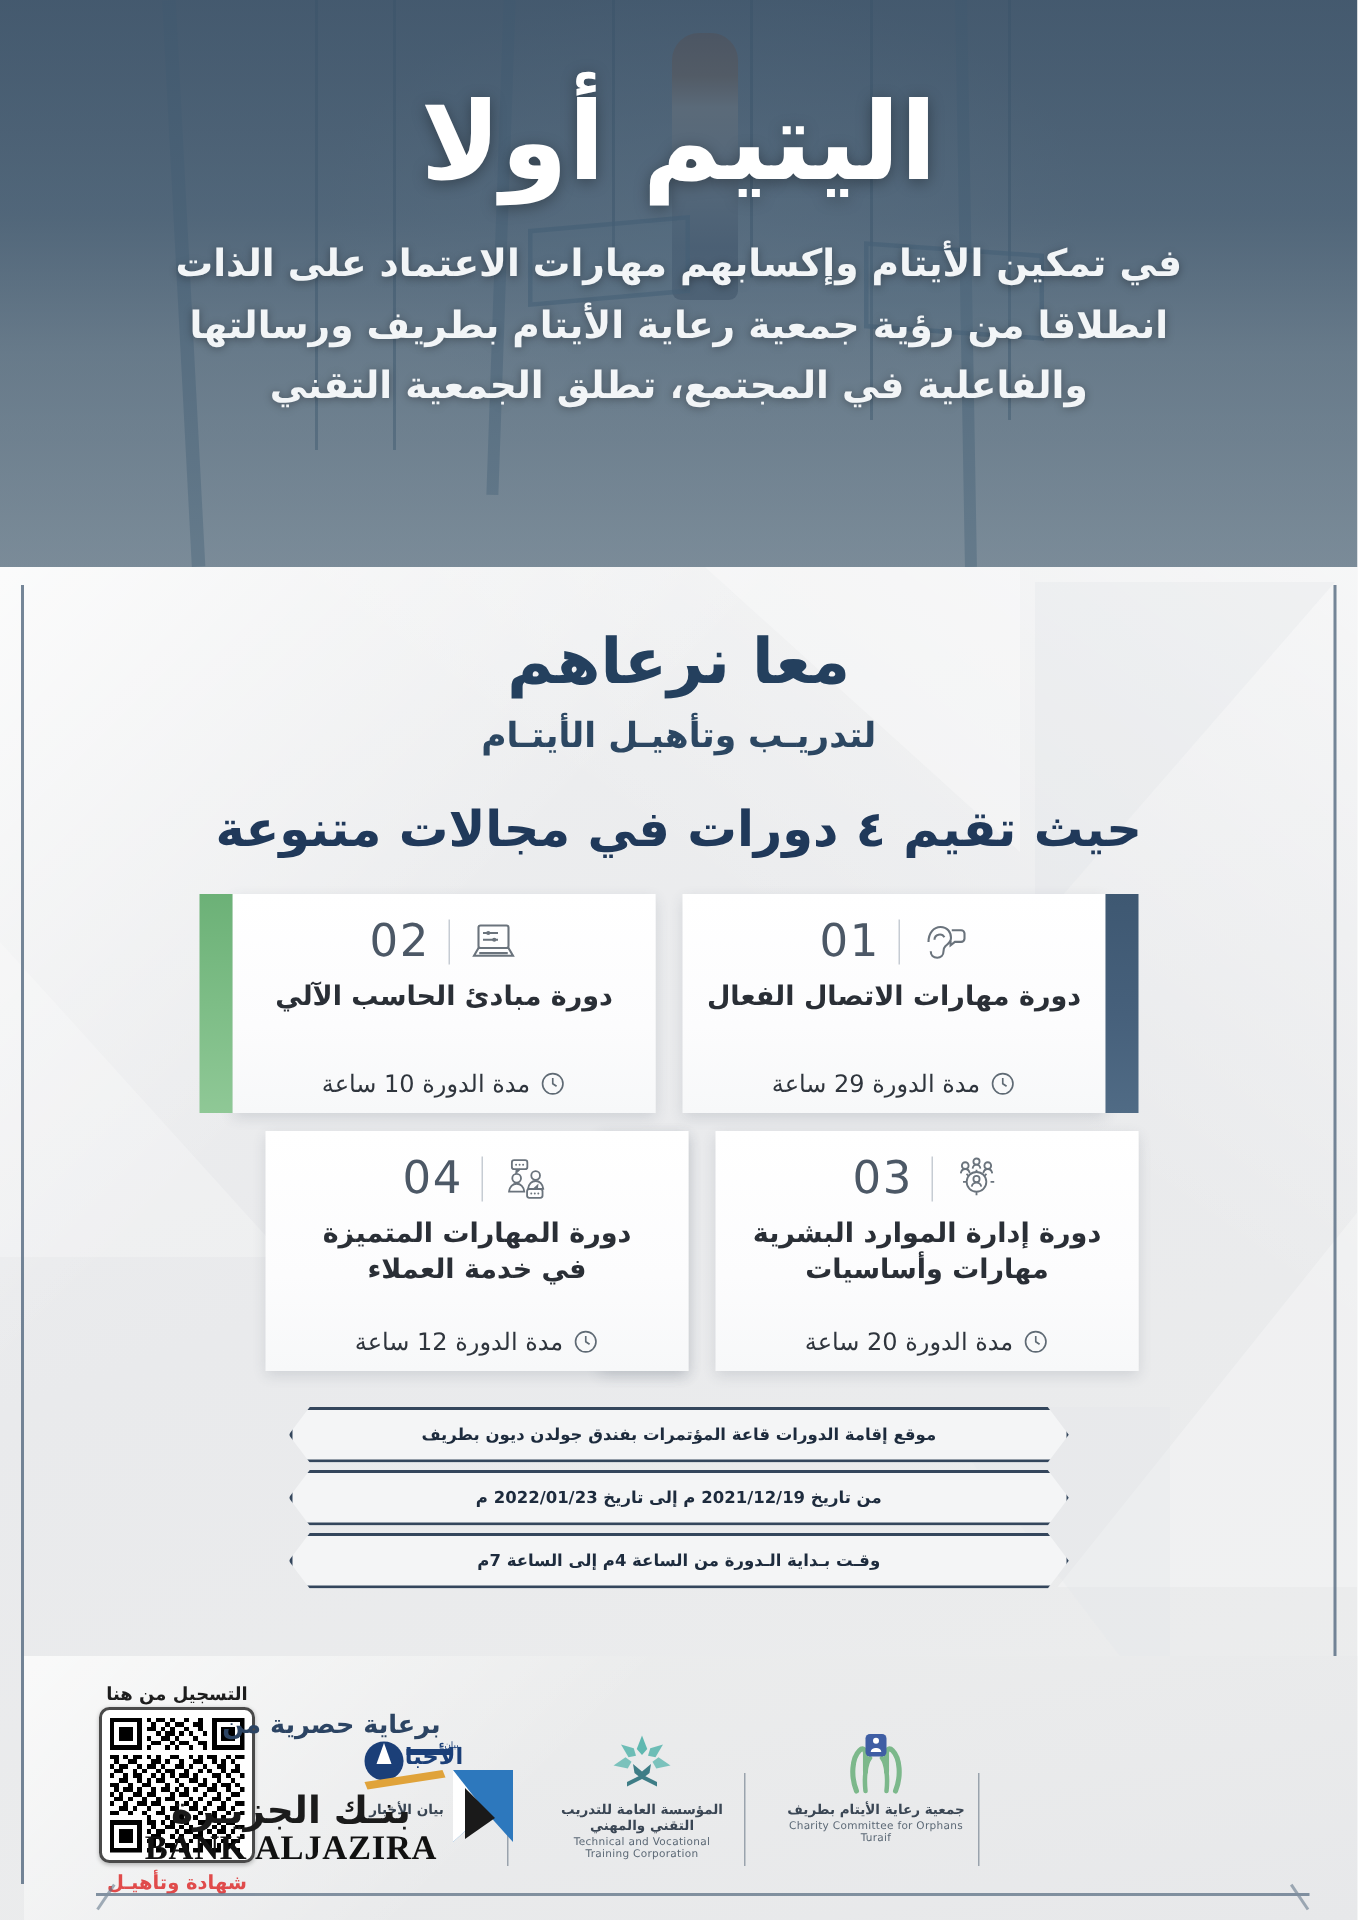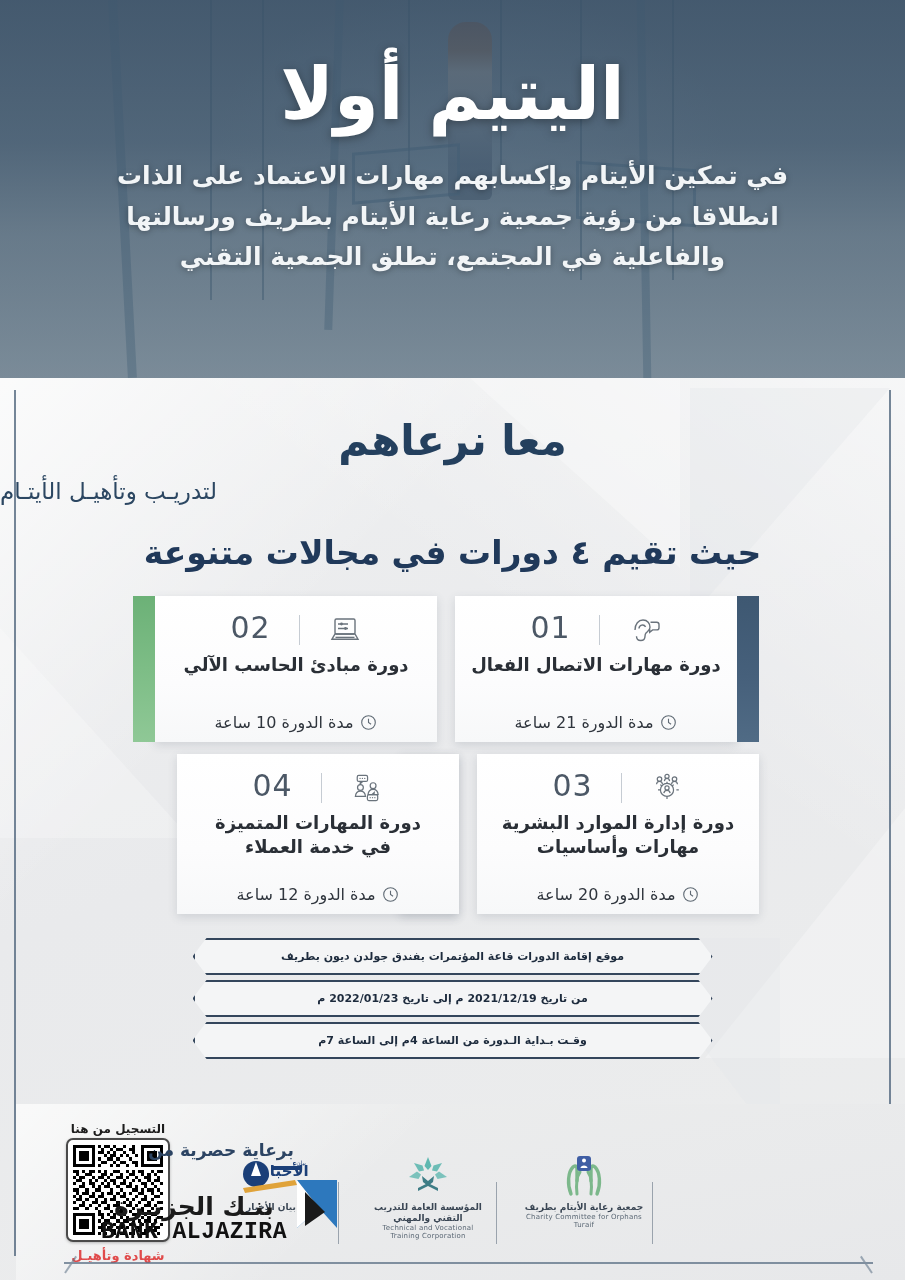--- a/index.html
+++ b/index.html
@@ -95,22 +95,22 @@
   }
 
   .prog-title {
     position:absolute; left:0; right:0; top:38px;
     text-align:center;
     font-size:42px; font-weight:700; color:#24405e;
     letter-spacing:1px;
   }
   .prog-sub {
     position:absolute; left:0; right:0; top:100px;
-    text-align:left;
-    font-size:23px; font-weight:400; color:#2c4762;
+    text-align:center;
+    font-size:23px; font-weight:700; color:#2c4762;
     letter-spacing:2px;
   }
   .courses-head {
     position:absolute; left:0; right:0; top:155px;
     text-align:center;
     font-size:33px; font-weight:700; color:#20395a;
   }
 
   
   .cards {
@@ -135,21 +135,21 @@
   .edge-navy  { right:-22px; background:linear-gradient(180deg,#3e5872 0%,#46607b 55%,#506b85 100%); }
 
   .divider-bar {
     position:absolute; left:245px; top:158px;
     width:58px; height:160px;
     background:linear-gradient(90deg,#5fbfc8 0%,#53b9c6 48%,#4a90c8 49%,#4f94cb 100%);
     box-shadow:0 3px 9px rgba(60,75,95,.16);
   }
 
   .card-top {
-    display:flex; align-items:flex-end; gap:28px;
+    display:flex; align-items:center; gap:12px;
     margin-bottom:8px;
   }
   .card-num {
     font-size:30px; font-weight:400; color:#4c5866;
     letter-spacing:1px; direction:ltr;
   }
   .num-sep { width:1px; height:30px; background:#c6ccd3; }
   .card-icon { width:34px; height:30px; color:#6a737c; display:flex; align-items:center; justify-content:center; }
   .card-icon svg { width:100%; height:100%; }
 
@@ -199,21 +199,21 @@
     background:#5d7186; opacity:.75;
   }
   .footer-hr::before{ left:0;  transform:rotate(34deg); transform-origin:bottom; }
   .footer-hr::after { right:0; transform:rotate(-34deg); transform-origin:bottom; }
 
   .sponsor-block { position:absolute; right:575px; top:36px; width:250px; text-align:center; }
   .sponsor-label { font-size:17px; font-weight:600; color:#2c4463; margin-bottom:4px; }
   .aljazira { display:flex; align-items:center; justify-content:center; gap:6px; }
   .aj-text { text-align:center; direction:rtl;margin-top:30px; }
   .aj-ar { font-size:25px; font-weight:700; color:#1b1b1b; letter-spacing:2px; line-height:1.05; }
-  .aj-en { font-size:23px; font-weight:700; color:#111; letter-spacing:.5px; font-family:Liberation Mono, monospace; line-height:1.05; }
+  .aj-en { font-size:23px; font-weight:700; color:#111; letter-spacing:.5px; font-family:Liberation Serif, serif; line-height:1.05; }
   .aj-mark { width:48px; height:52px; position:relative; }
 
   .logo-sep { position:absolute; width:1px; height:62px; background:#9aa3ad; top:78px; }
 
   .logo-item { position:absolute; top:48px; text-align:center; width:120px; }
   .logo-glyph { height:46px; display:flex; align-items:flex-end; justify-content:center; }
   .logo-ar { font-size:9px; font-weight:700; color:#3a4654; margin-top:4px; line-height:1.2; }
   .logo-en { font-size:7px; font-weight:500; color:#5b6875; letter-spacing:.2px; line-height:1.2; }
 
   .qr-block { position:absolute; left:42px; top:18px; width:120px; text-align:center; }
@@ -288,21 +288,21 @@
           <span class="card-num">01</span>
         </div>
         <div class="card-name">دورة مهارات الاتصال الفعال</div>
         <div class="card-dur">
           <span class="clock-icon">
             <svg viewBox="0 0 20 20" fill="none" stroke="currentColor" stroke-width="1.3">
               <circle cx="10" cy="10" r="8"></circle>
                 <path d="M10 5.5V10l3 2"></path>
             </svg>
           </span>
-          <span>مدة الدورة 21 ساعة</span>
+          <span>مدة الدورة 29 ساعة</span>
         </div>
       </div>
 
       <div class="card card-tl">
         <div class="edge edge-green"></div>
         <div class="card-top">
           <span class="card-icon">
             <svg viewBox="0 0 34 28" fill="none" stroke="currentColor" stroke-width="1.4">
               <rect x="7" y="3" width="20" height="15" rx="1.4"></rect>
               <path d="M10 8h10M10 12.5h10"></path>

